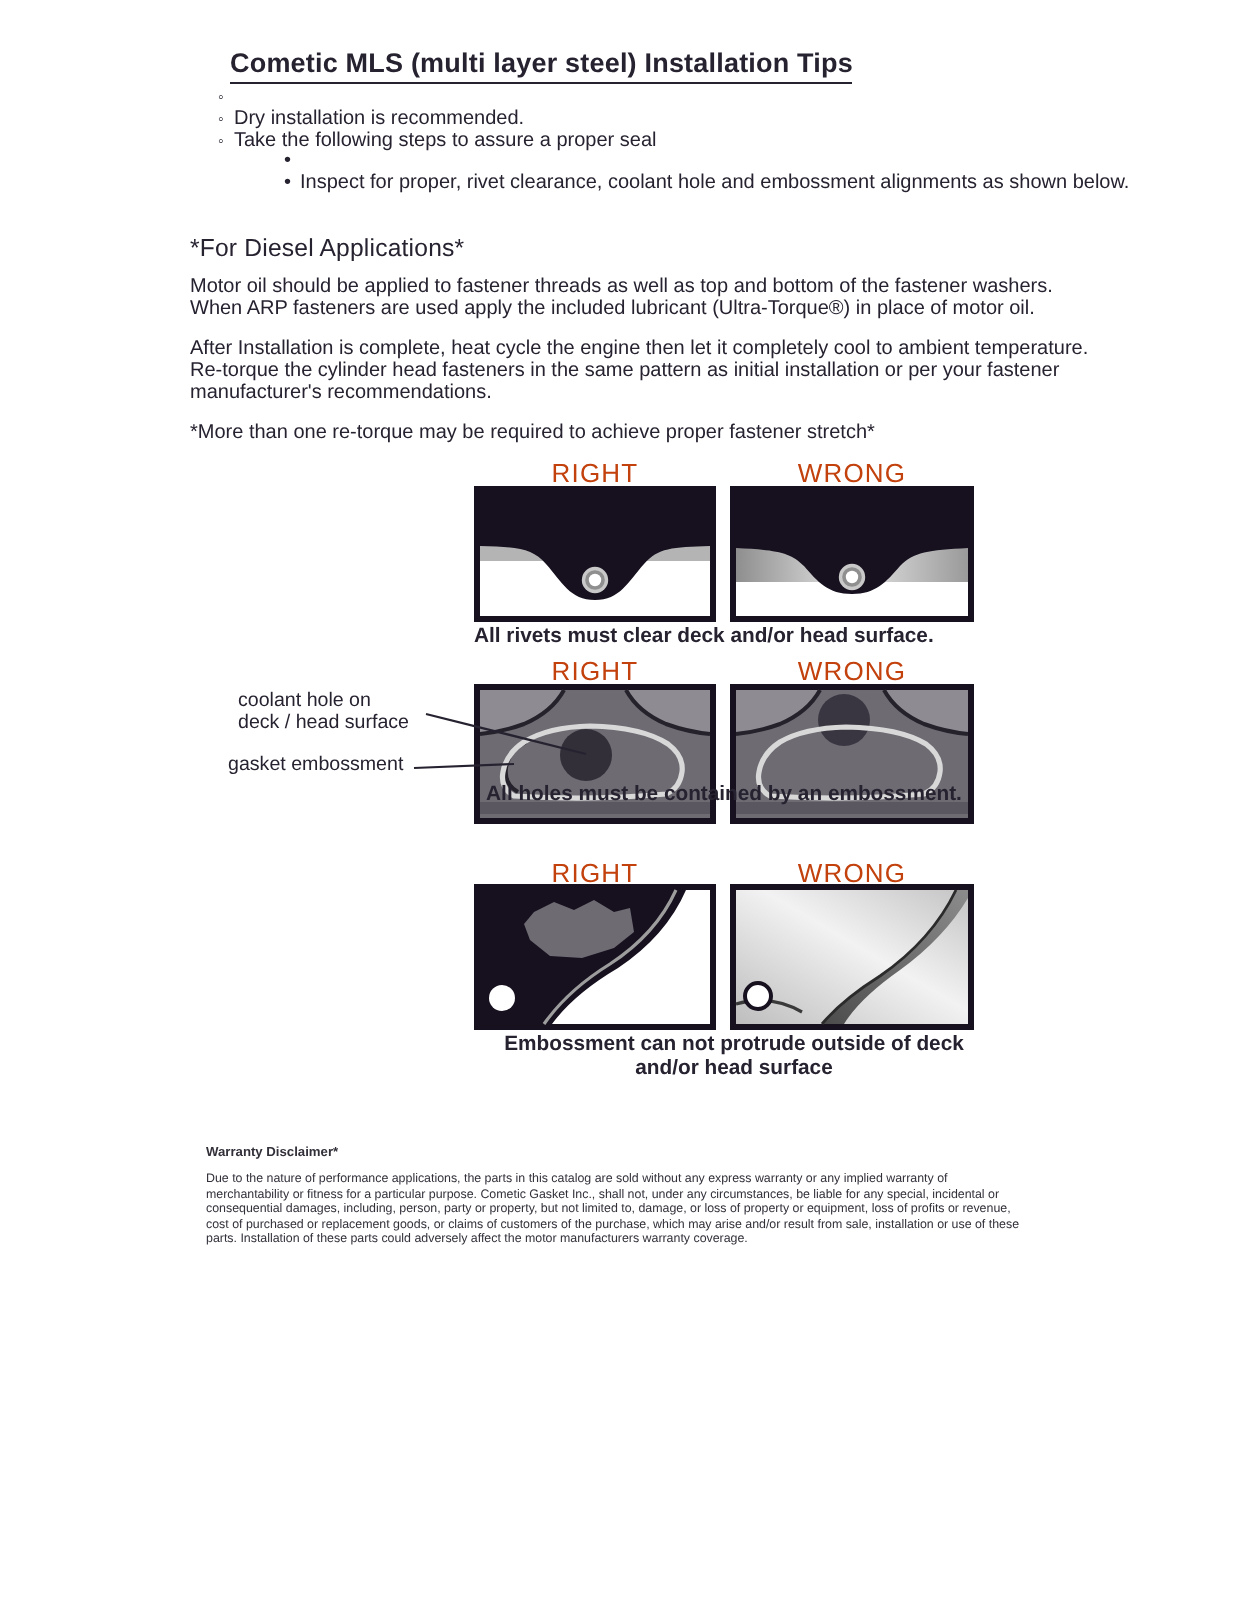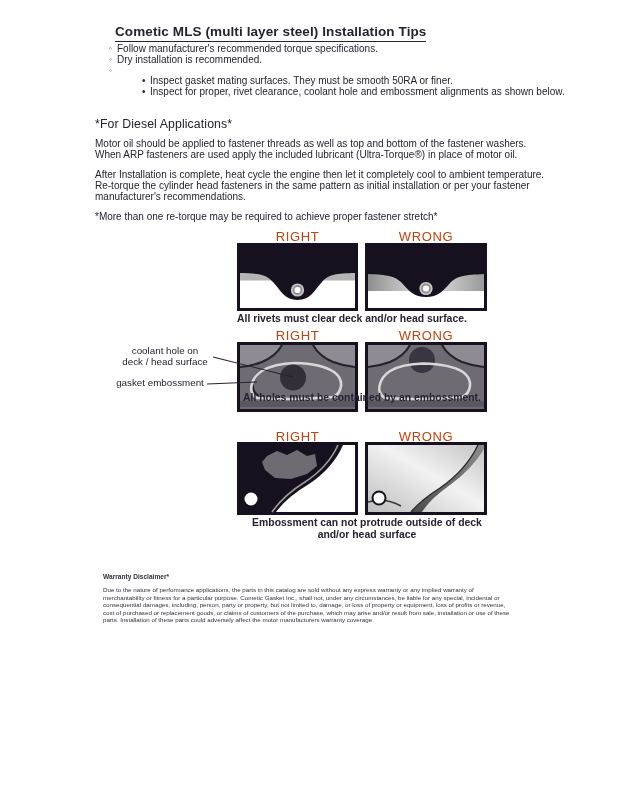--- a/index.html
+++ b/index.html
@@ -17,53 +17,52 @@
   .b-mark2 { width:8px; font-size:10px; flex:0 0 8px; }
 
   .diesel { position:absolute; left:95px; top:117px; width:455px; }
   .diesel h2 { font-size:12.3px; font-weight:normal; letter-spacing:.1px; }
   .diesel p { margin-top:7px; font-size:10px; line-height:11px; }
   .diesel p.gap { margin-top:9px; }
 
   .rw-label { position:absolute; font-size:13px; letter-spacing:.6px; text-align:center; color:#c2410c; }
   .panel { position:absolute; }
   .cap { position:absolute; font-size:10.4px; font-weight:bold; line-height:11.5px;text-align:center; }
-  .side-label { position:absolute; font-size:9.8px; line-height:11px; text-align:center; }
+  .side-label { position:absolute; font-size:9.8px; line-height:11px; text-align:left; }
   .ptr-overlay { position:absolute; left:205px; top:345px; z-index:5; pointer-events:none; }
 
   .disclaimer { position:absolute; left:103px; top:573px; width:413px; font-size:6.2px; line-height:7.4px; color:#33303a; }
   .disclaimer h3 { font-size:6.6px; font-weight:bold; margin-bottom:6px; }
   .disclaimer p { margin-top:7px; }
   .disclaimer p.first { margin-top:0; }
   .disclaimer .cont { margin-top:0; }
 
   .footer-code { position:absolute; left:390px; top:758px; font-size:14.5px; letter-spacing:.3px; color:#2a2530; }
 </style>
 </head>
 <body>
 
 <div class="page">
 
   <div class="doc-title">Cometic MLS (multi layer steel) Installation Tips</div>
 
   <div class="bullets">
     <div class="b-row">
       <span class="b-mark">◦</span>
-      <span>Follow manufacturer's recommended torque specifications.</span>
     </div>
     <div class="b-row">
       <span class="b-mark">◦</span>
       <span>Dry installation is recommended.</span>
     </div>
     <div class="b-row">
       <span class="b-mark">◦</span>
+      <span>Take the following steps to assure a proper seal</span>
     </div>
     <div class="b-row sub">
       <span class="b-mark2">•</span>
-      <span>Inspect gasket mating surfaces.  They must be smooth 50RA or finer.</span>
     </div>
     <div class="b-row sub">
       <span class="b-mark2">•</span>
       <span>Inspect for proper, rivet clearance, coolant hole and embossment alignments as shown below.</span>
     </div>
   </div>
 
   <div class="diesel">
     <h2>*For Diesel Applications*</h2>
     <p>Motor oil should be applied to fastener threads as well as top and bottom of the fastener washers. When ARP fasteners are used apply the included lubricant (Ultra-Torque®) in place of motor oil.</p>

